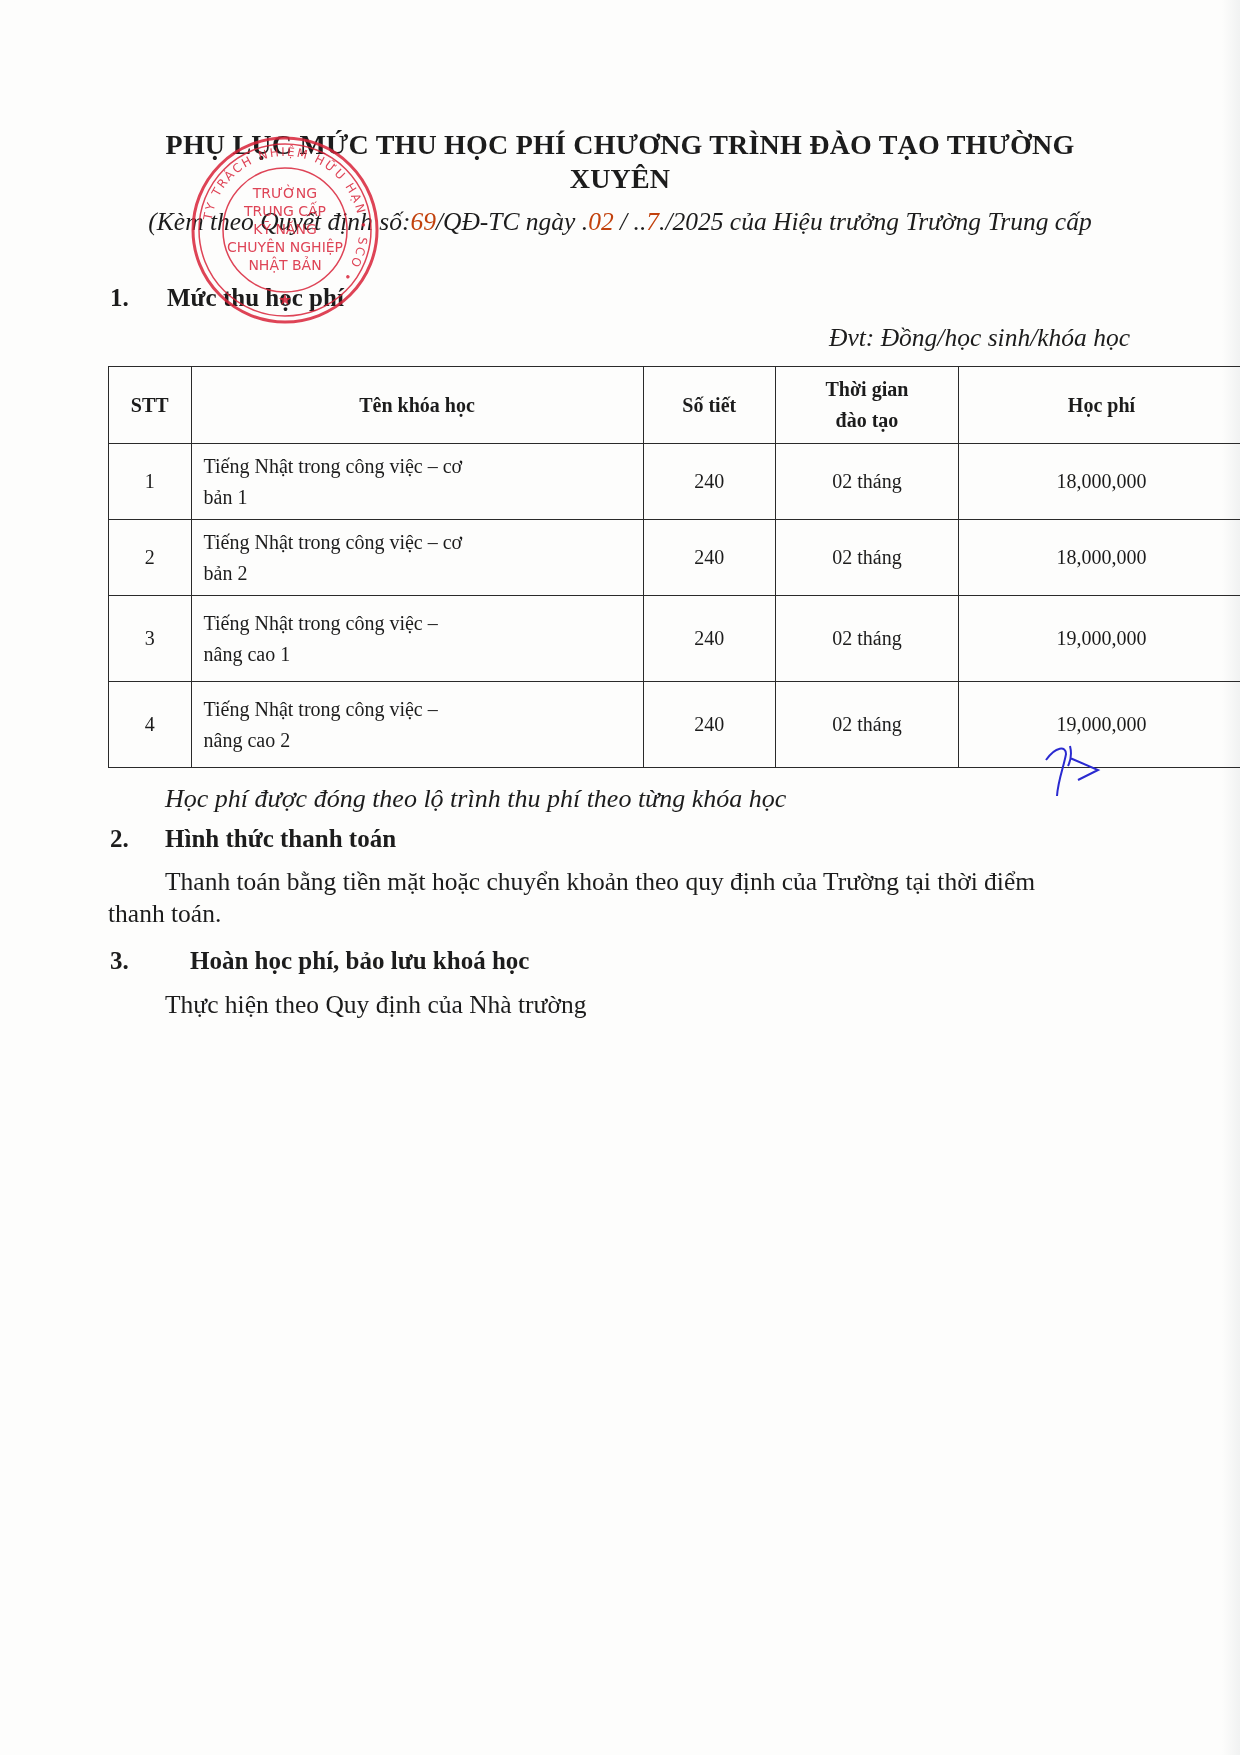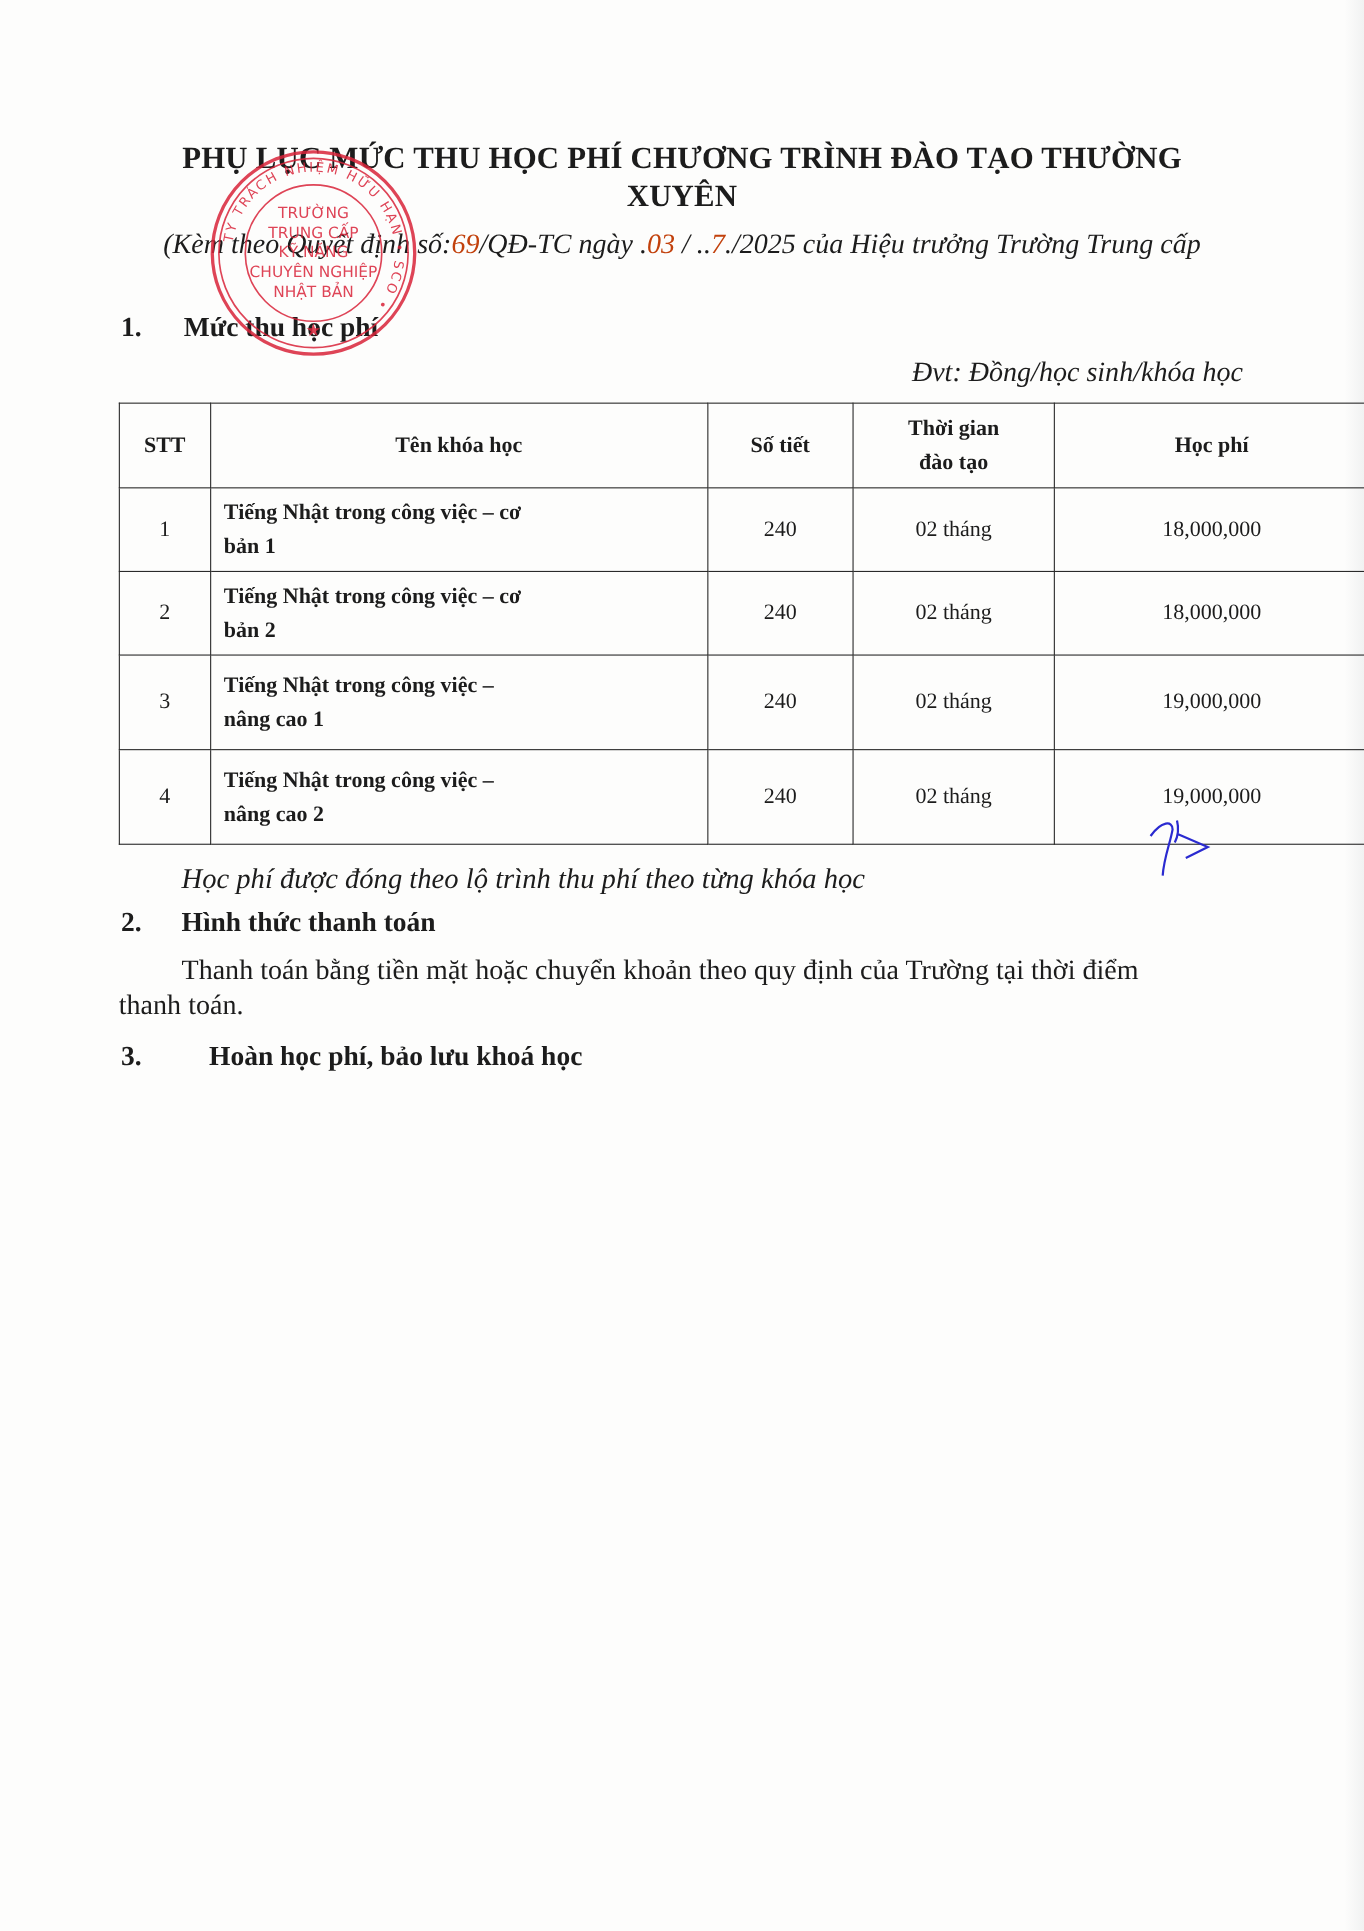--- a/index.html
+++ b/index.html
@@ -16,42 +16,42 @@
   .sec .num { position: absolute; left: 0; font-weight: bold; }
   .sec .lbl { position: absolute; font-weight: bold; white-space: nowrap; }
 
   .unit { position: absolute; right: 110px; top: 323px; font-style: italic; font-size: 25.5px; }
 
   table.fees { position: absolute; left: 108px; top: 366px; width: 1137px; border-collapse: collapse; font-size: 20px; }
   table.fees th, table.fees td { border: 1.6px solid #2a2a2a; vertical-align: middle; }
   table.fees th { font-weight: bold; text-align: center; height: 77px; line-height: 31px; }
   table.fees td { height: 76px; line-height: 31px; }
   td.c { text-align: center; }
-  td.name { padding-left: 12px; text-align: left; font-weight: bold; }
+  td.name { padding-left: 12px; text-align: left; }
   tr.r3 td, tr.r4 td { height: 86px; }
 
   .note { position: absolute; left: 165px; top: 784px; font-style: italic; font-size: 26px; }
   .para { position: absolute; font-size: 25.5px; line-height: 31px; }
 
   .stamp { position: absolute; left: 185px; top: 130px; width: 200px; height: 200px; pointer-events: none; opacity: 0.85; }
   .sign { position: absolute; left: 1040px; top: 740px; width: 70px; height: 60px; pointer-events: none; }
 </style>
 </head>
 <body>
 
 <div class="page">
   <div class="right-edge"></div>
 
   <div class="title">
     <div>PHỤ LỤC MỨC THU HỌC PHÍ CHƯƠNG TRÌNH ĐÀO TẠO THƯỜNG</div>
     <div>XUYÊN</div>
   </div>
 
   <div class="subtitle">
-    <div><span>(Kèm theo Quyết định số:</span><span class="hw">69</span><span>/QĐ-TC ngày .</span><span class="hw">03</span><span> / ..</span><span class="hw">7</span><span>./2025 của Hiệu trưởng Trường Trung cấp</span></div>
+    <div><span>(Kèm theo Quyết định số:</span><span class="hw">69</span><span>/QĐ-TC ngày .</span><span class="hw">02</span><span> / ..</span><span class="hw">7</span><span>./2025 của Hiệu trưởng Trường Trung cấp</span></div>
   </div>
 
   <div class="sec" style="left:110px; top:283px; width:400px; height:32px;">
     <span class="num">1.</span>
     <span class="lbl" style="left:57px;">Mức thu học phí</span>
   </div>
 
   <div class="unit">Đvt: Đồng/học sinh/khóa học</div>
 
   <table class="fees">
@@ -124,20 +124,21 @@
     <span class="num">2.</span>
     <span class="lbl" style="left:55px;">Hình thức thanh toán</span>
   </div>
   <div class="para" style="left:165px; top:866px;">Thanh toán bằng tiền mặt hoặc chuyển khoản theo quy định của Trường tại thời điểm</div>
   <div class="para" style="left:108px; top:898px;">thanh toán.</div>
 
   <div class="sec" style="left:110px; top:946px; width:600px; height:32px;">
     <span class="num">3.</span>
     <span class="lbl" style="left:50px;margin-left:30px;">Hoàn học phí, bảo lưu khoá học</span>
   </div>
+  <div class="para" style="left:165px; top:989px;">Thực hiện theo Quy định của Nhà trường</div>
 
   <svg class="stamp" viewBox="0 0 200 200">
     <circle cx="100" cy="100" r="92" fill="none" stroke="#d9243a" stroke-width="3"></circle>
     <circle cx="100" cy="100" r="86" fill="none" stroke="#d9243a" stroke-width="1.5"></circle>
     <circle cx="100" cy="100" r="62" fill="none" stroke="#d9243a" stroke-width="1.5"></circle>
     <defs>
         <path id="ringpath" d="M 100,100 m -74,0 a 74,74 0 1,1 148,0 a 74,74 0 1,1 -148,0"></path>
       </defs>
     <text font-family="DejaVu Sans, sans-serif" font-size="12" fill="#d9243a" letter-spacing="2">
       <textPath href="#ringpath" startOffset="2%">TY TRÁCH NHIỆM HỮU HẠN • SCO •</textPath>

